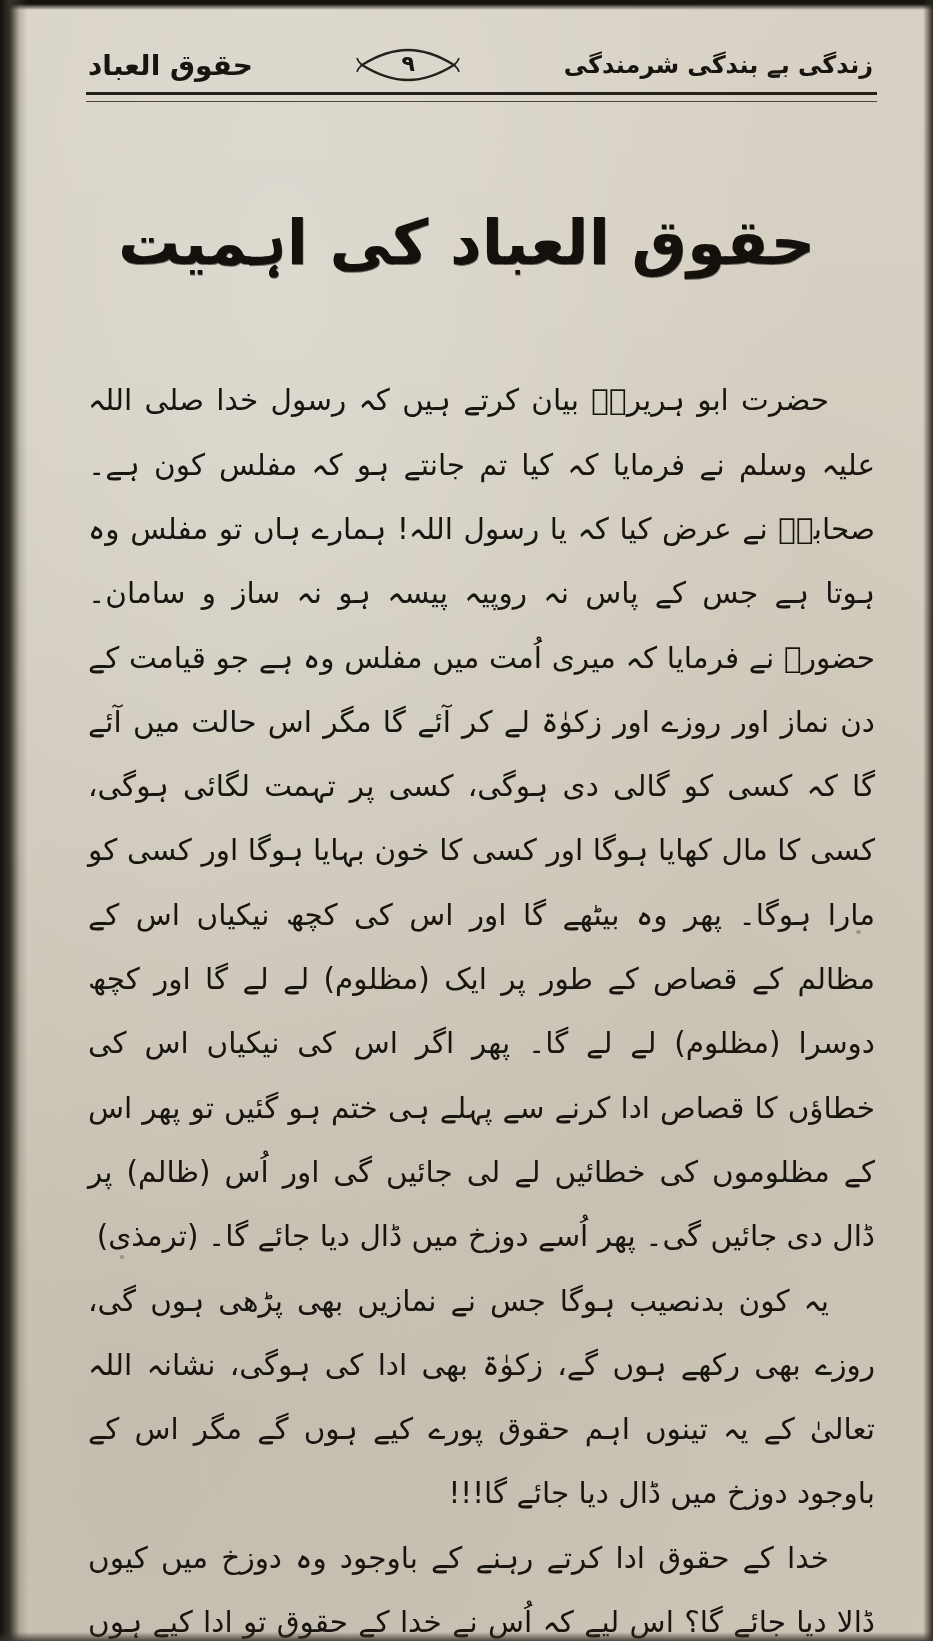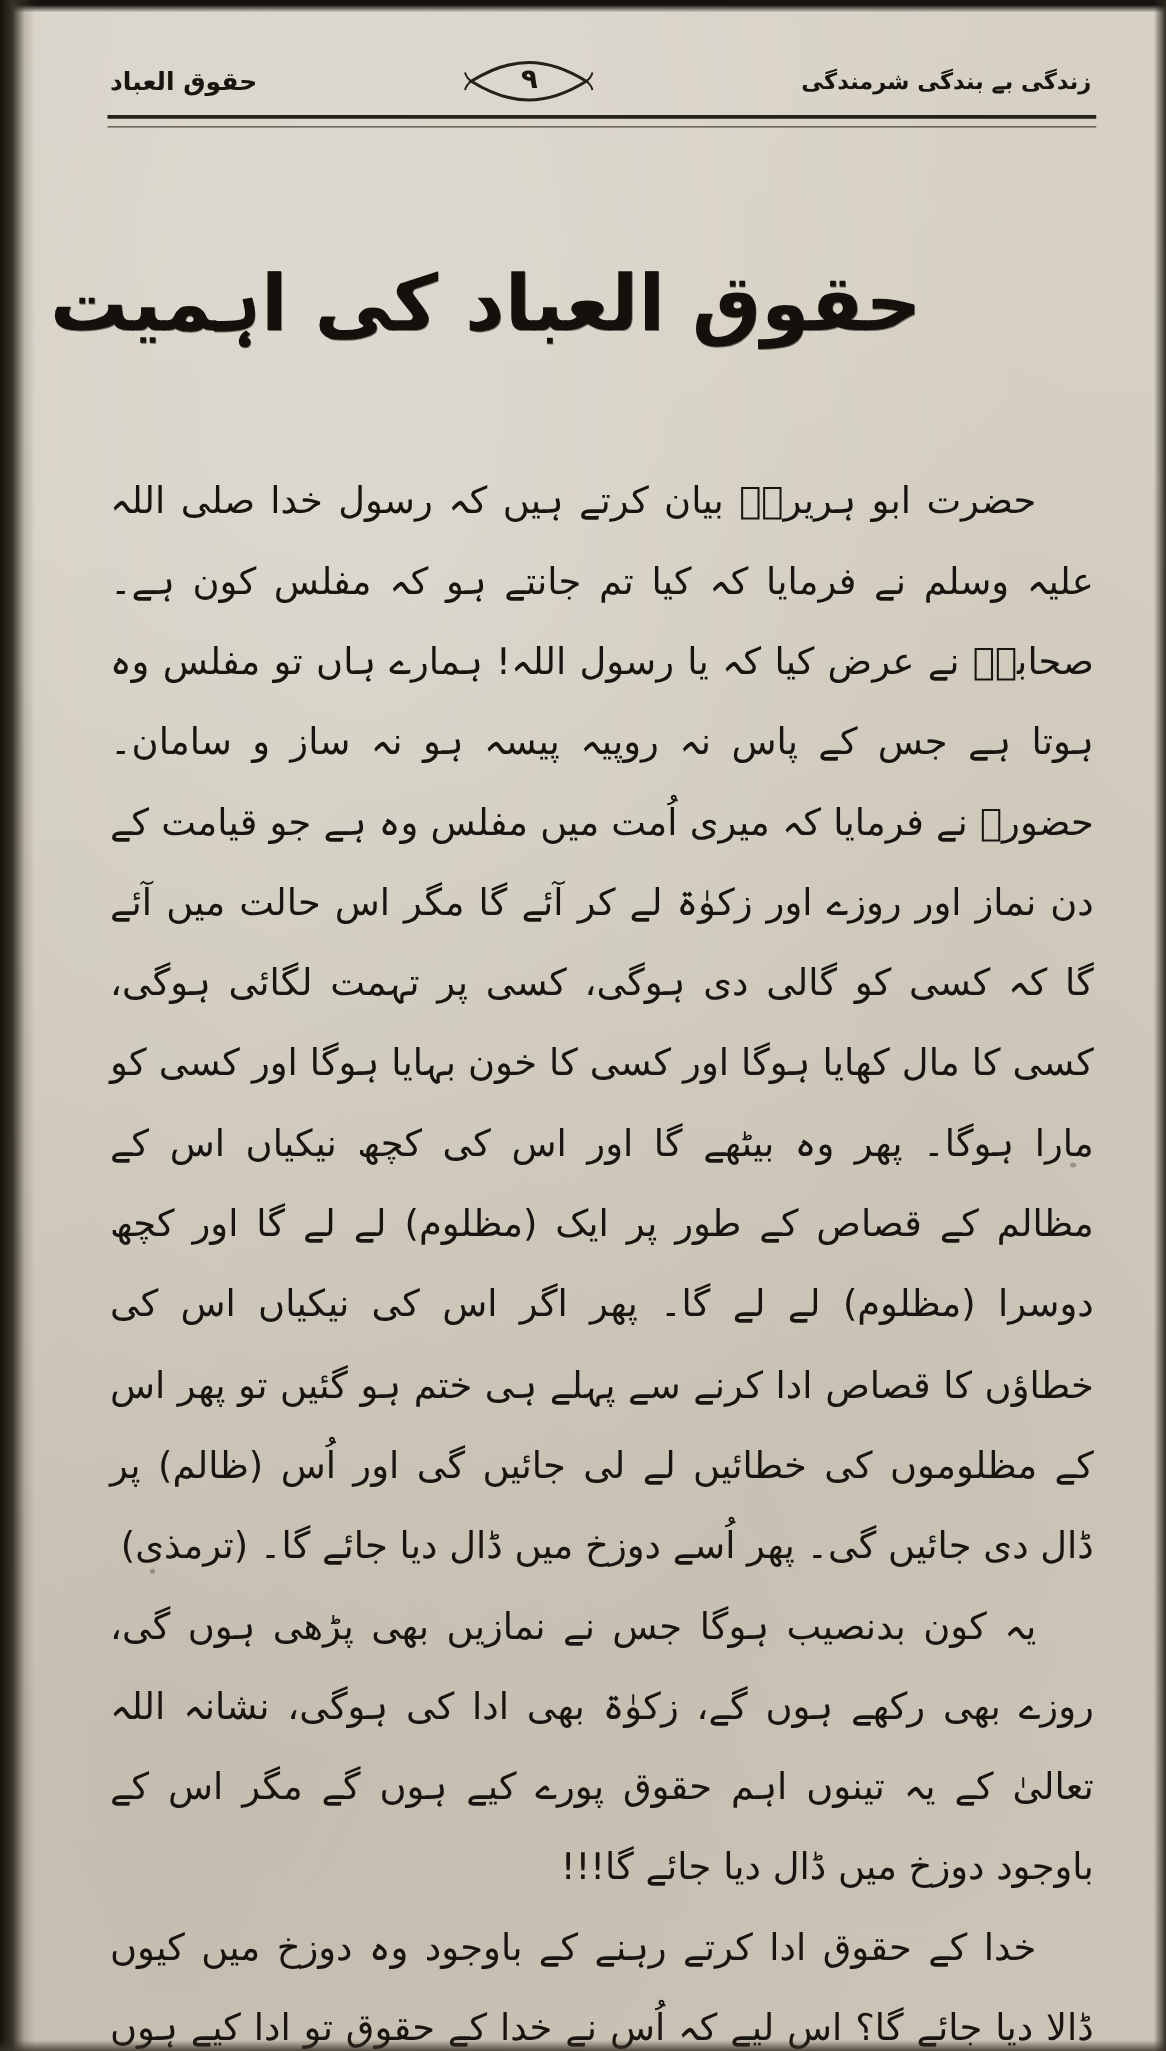--- a/index.html
+++ b/index.html
@@ -34,22 +34,22 @@
 
   
   .page-header {
     direction: rtl;
     display: flex;
     align-items: center;
     justify-content: space-between;
     padding: 46px 60px 0 88px;
     font-weight: bold;
   }
-  .hdr-book-title  { font-size: 18px; letter-spacing: 0.5px; }
-  .hdr-chapter     { font-size: 20px; }
+  .hdr-book-title  { font-size: 24px; letter-spacing: 0.5px; }
+  .hdr-chapter     { font-size: 28px; }
   .hdr-ornament {
     position: relative;
     width: 104px;
     height: 38px;
     display: flex;
     align-items: center;
     justify-content: center;
   }
   .hdr-ornament svg { position: absolute; inset: 0; }
   .hdr-pagenum {
@@ -63,21 +63,21 @@
   .header-rule {
     margin: 8px 56px 0 86px;
     height: 6px;
     border-top: 3px solid #25211a;
     border-bottom: 1px solid #4d463a;
   }
 
   .chapter-title {
     direction: rtl;
     margin: 104px 40px 0 40px;
-    text-align: left;
+    text-align: center;
     font-size: 62px;
     font-weight: bold;
     color: #14110c;
     line-height: 1.2;
     text-shadow: 0.5px 0.5px 0 rgba(20,17,12,0.55);
   }
 
   .body-text {
     direction: rtl;
     margin: 88px 58px 0 88px;

